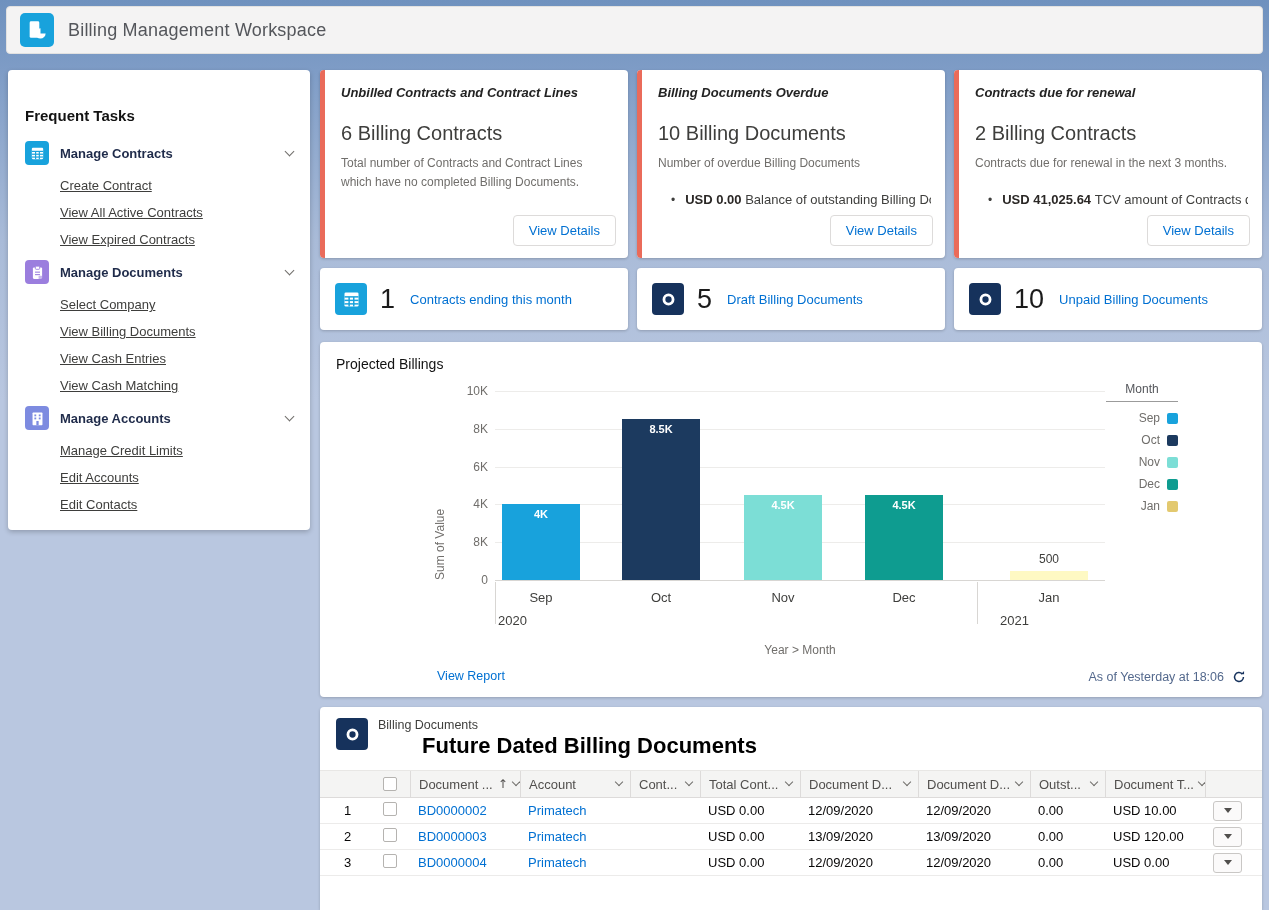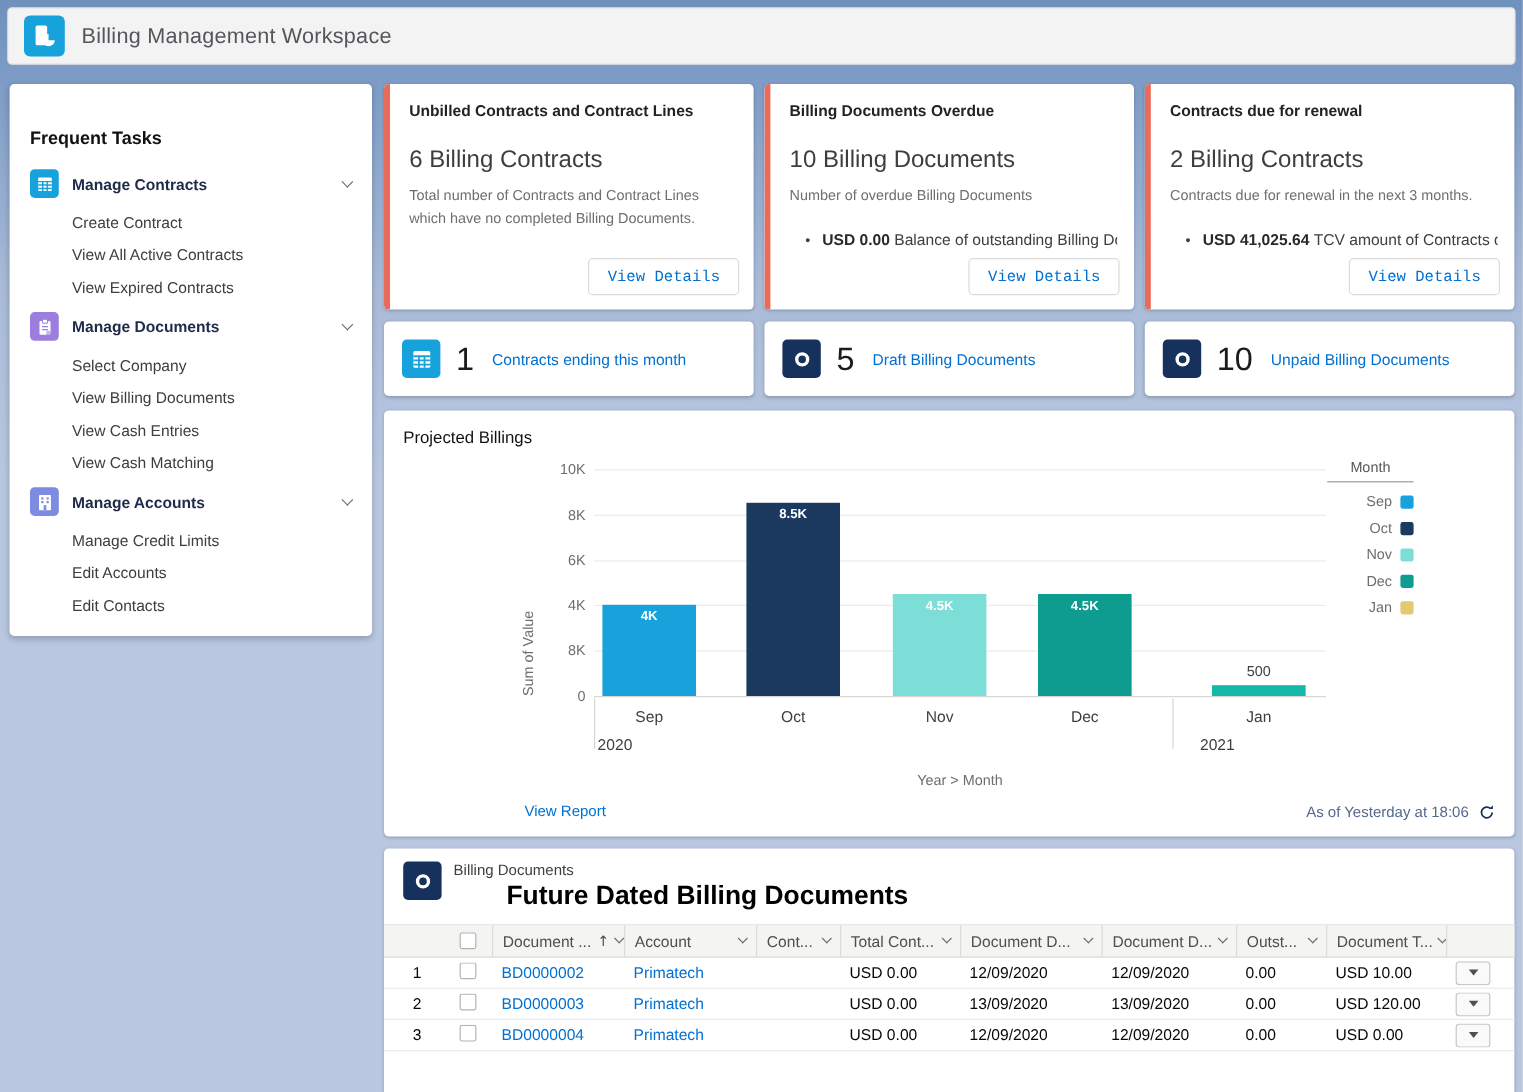--- a/index.html
+++ b/index.html
@@ -24,40 +24,40 @@
     border-radius:4px; box-shadow:0 2px 5px rgba(0,0,0,.22); padding:14px 0 12px; }
   .sidebar h2 { font-size:15px; font-weight:bold; color:#121212; padding:0 17px 10px;margin-top:23px; }
   .group-head { display:flex; align-items:center; gap:11px; padding:7px 17px; cursor:pointer; }
   .group-icon { width:24px; height:24px; border-radius:4px; flex:0 0 auto;
     display:flex; align-items:center; justify-content:center; }
   .group-label { font-size:13px; font-weight:bold; color:#1F2B4A; }
   .chev { display:inline-block; width:7px; height:7px;
     border-right:1.4px solid #706E6B; border-bottom:1.4px solid #706E6B;
     transform:rotate(45deg); margin-top:-4px; }
   .group-head .chev { margin-left:auto; }
-  .sub-item { padding:6px 17px 6px 52px; font-size:13px; color:#3E3E3C; cursor:pointer; }
+  .sub-item { padding:6px 17px 6px 52px; font-size:13px; color:#3E3E3C; cursor:pointer;text-decoration:underline; }
 
   
   .main { position:absolute; left:320px; top:70px; width:942px; }
 
   
   .kpi-row { display:flex; gap:9px; }
   .kpi-card { flex:1; height:188px; background:#fff; border-radius:4px; position:relative;
     box-shadow:0 1px 3px rgba(0,0,0,.2); overflow:hidden; padding:15px 16px 12px 21px; }
   .kpi-strip { position:absolute; left:0; top:0; bottom:0; width:5px; }
-  .kpi-title { font-size:13px; font-weight:bold; color:#232323; }
+  .kpi-title { font-size:13px; font-weight:bold; color:#232323;font-style:italic; }
   .kpi-headline { font-size:20px; color:#3E3E3C; margin-top:22px; }
   .kpi-desc { font-size:12px; color:#706E6B; margin-top:9px; line-height:1.55; max-width:94%; }
   .kpi-bullet { position:absolute; left:34px; right:14px; top:122px; font-size:13px; color:#3E3E3C;
     white-space:nowrap; overflow:hidden; }
   .kpi-bullet .dot { margin-right:10px; font-size:12px; }
   .kpi-bullet b { color:#2B2826; }
   .view-details { position:absolute; right:12px; bottom:12px; background:#fff;
     border:1px solid #DDDBDA; border-radius:4px; color:#0070D2; font-size:13px;
-    padding:7px 15px; cursor:pointer; font-family:Liberation Mono, monospace; }
+    padding:7px 15px; cursor:pointer; font-family:Liberation Sans, sans-serif; }
 
   
   .tile-row { display:flex; gap:9px; margin-top:10px; }
   .tile { flex:1; height:62px; background:#fff; border-radius:4px;
     box-shadow:0 1px 3px rgba(0,0,0,.2); display:flex; align-items:center;
     padding:0 15px; gap:13px; cursor:pointer; }
   .tile-icon { width:32px; height:32px; border-radius:4px; flex:0 0 auto;
     display:flex; align-items:center; justify-content:center; }
   .tile-num { font-size:27px; font-weight:300; color:#1B1B1B; }
   .tile-label { font-size:13px; color:#0070D2; margin-left:2px; }
@@ -318,21 +318,21 @@
         </div>
       <div class="bar b2" style="height: 85%; background: rgb(28, 58, 95);">
         <span class="bar-label">8.5K</span>
         </div>
       <div class="bar b3" style="height: 45%; background: rgb(124, 222, 214);">
         <span class="bar-label">4.5K</span>
         </div>
       <div class="bar b4" style="height: 45%; background: rgb(14, 156, 144);">
         <span class="bar-label">4.5K</span>
         </div>
-      <div class="bar b5 outside" style="height: 5%; background: #14b8a6;">
+      <div class="bar b5 outside" style="height: 5%; background: #fef9c3;">
         <span class="bar-label">500</span>
         </div>
 
       <div class="mlab m1">Sep</div>
       <div class="mlab m2">Oct</div>
       <div class="mlab m3">Nov</div>
       <div class="mlab m4">Dec</div>
       <div class="mlab m5">Jan</div>
 
       <div class="year-sep" style="left:0"></div>

